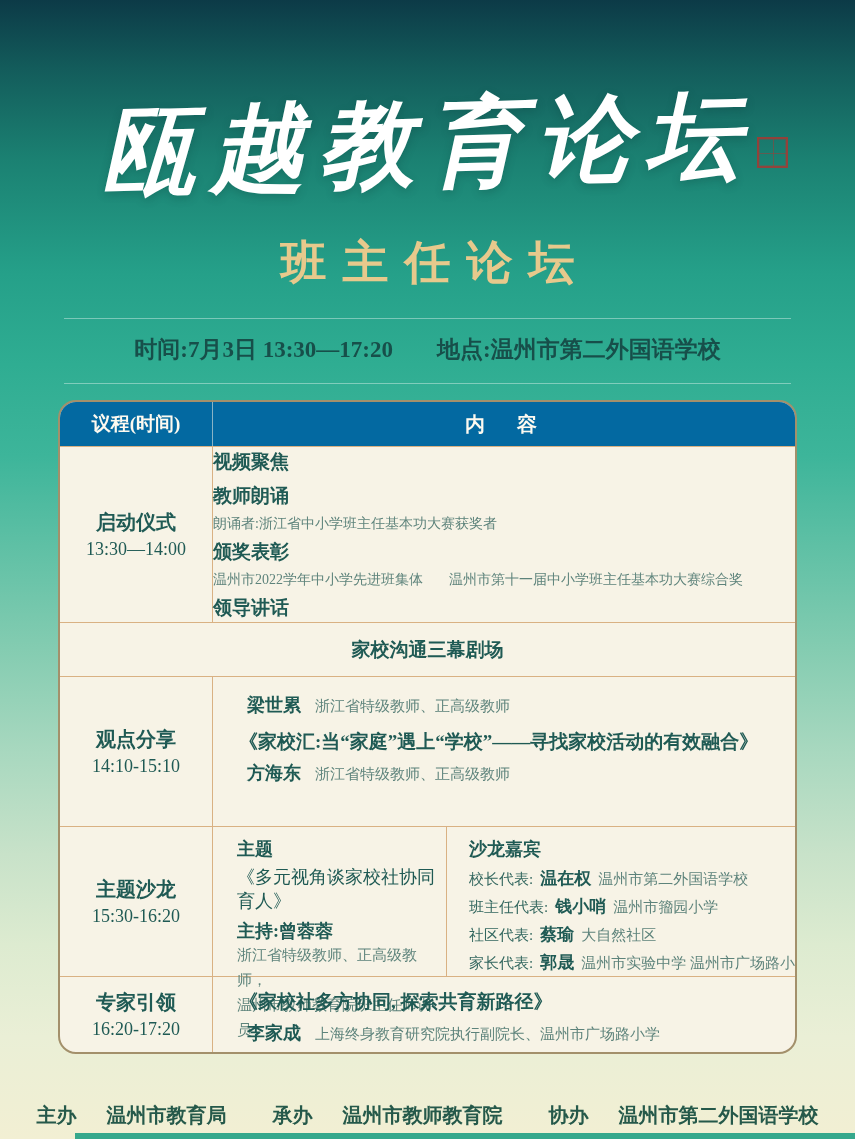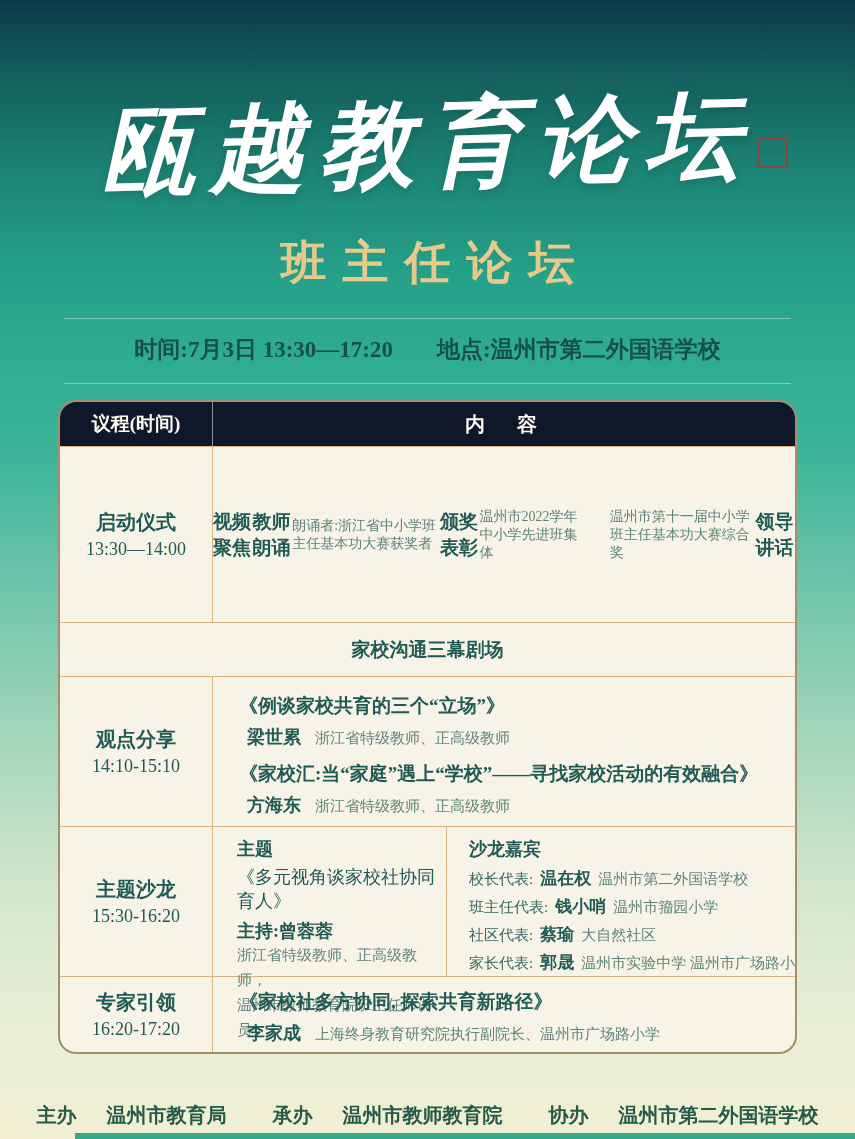--- a/index.html
+++ b/index.html
@@ -36,36 +36,36 @@
   .info {
     position:absolute; top:334px; left:0; width:100%; display:flex;
     justify-content:center; gap:44px; color:#174f4a; font-size:23px; font-weight:bold;
   }
   
   .schedule {
     position:absolute; left:58px; top:400px; width:739px;
     background:#f7f3e6; border:2px solid #a3906b; border-radius:18px; overflow:hidden;
     color:#1f5a54;
   }
-  .hdr { display:flex; background:#0f172a; color:#fdfaf0; height:44px; align-items:center; }
+  .hdr { display:flex; background:#0369a1; color:#fdfaf0; height:44px; align-items:center; }
   .hdr .c1 { width:153px; text-align:center; font-weight:bold; font-size:19px;
              border-right:1px solid rgba(247,243,230,.55); align-self:stretch;
              display:flex; align-items:center; justify-content:center; }
   .hdr .c2 { flex:1; text-align:center; font-weight:bold; font-size:20px; letter-spacing:6px; }
   .row { display:flex; border-top:1px solid #d9b183; }
   .row:first-of-type { border-top:none; }
   .tcell {
     width:153px; border-right:1px solid #d9b183; flex:none;
     display:flex; flex-direction:column; justify-content:center; align-items:center; gap:3px;
   }
   .tcell .tname { font-weight:bold; font-size:20px; }
   .tcell .ttime { font-size:18px; }
   .ccell { flex:1; }
   .r1 { height:176px; }
-  .r1 .ccell { display:flex; justify-content:center; align-items:center; }
+  .r1 .ccell { display:flex; flex-direction:column; justify-content:center; }
   .bold-item { font-weight:bold; font-size:19px; margin:4px 0; }
   .note { color:#5d837b; font-size:14px; margin:2px 0; }
   .note-pair { display:flex; gap:26px; }
   .r2 { height:54px; }
   .r2 .ccell { display:flex; align-items:center; justify-content:center; font-weight:bold; font-size:19px; }
   .r3 { height:150px; }
   .r3 .ccell { padding:16px 10px 0 26px; }
   .talk-title { font-weight:bold; font-size:19px; margin-bottom:6px; }
   .speaker-line { display:flex; align-items:baseline; gap:14px; margin:0 0 12px 8px; }
   .speaker { font-weight:bold; font-size:18px; }
@@ -145,21 +145,20 @@
         <span>家校沟通三幕剧场</span>
       </div>
     </div>
 
     <div class="row r3">
       <div class="tcell">
         <span class="tname">观点分享</span>
         <span class="ttime">14:10-15:10</span>
       </div>
       <div class="ccell">
-        <div class="talk-title">《例谈家校共育的三个“立场”》</div>
         <div class="speaker-line">
           <span class="speaker">梁世累</span>
           <span class="speaker-role">浙江省特级教师、正高级教师</span>
         </div>
         <div class="talk-title">《家校汇:当“家庭”遇上“学校”——寻找家校活动的有效融合》</div>
         <div class="speaker-line">
           <span class="speaker">方海东</span>
           <span class="speaker-role">浙江省特级教师、正高级教师</span>
         </div>
       </div>

